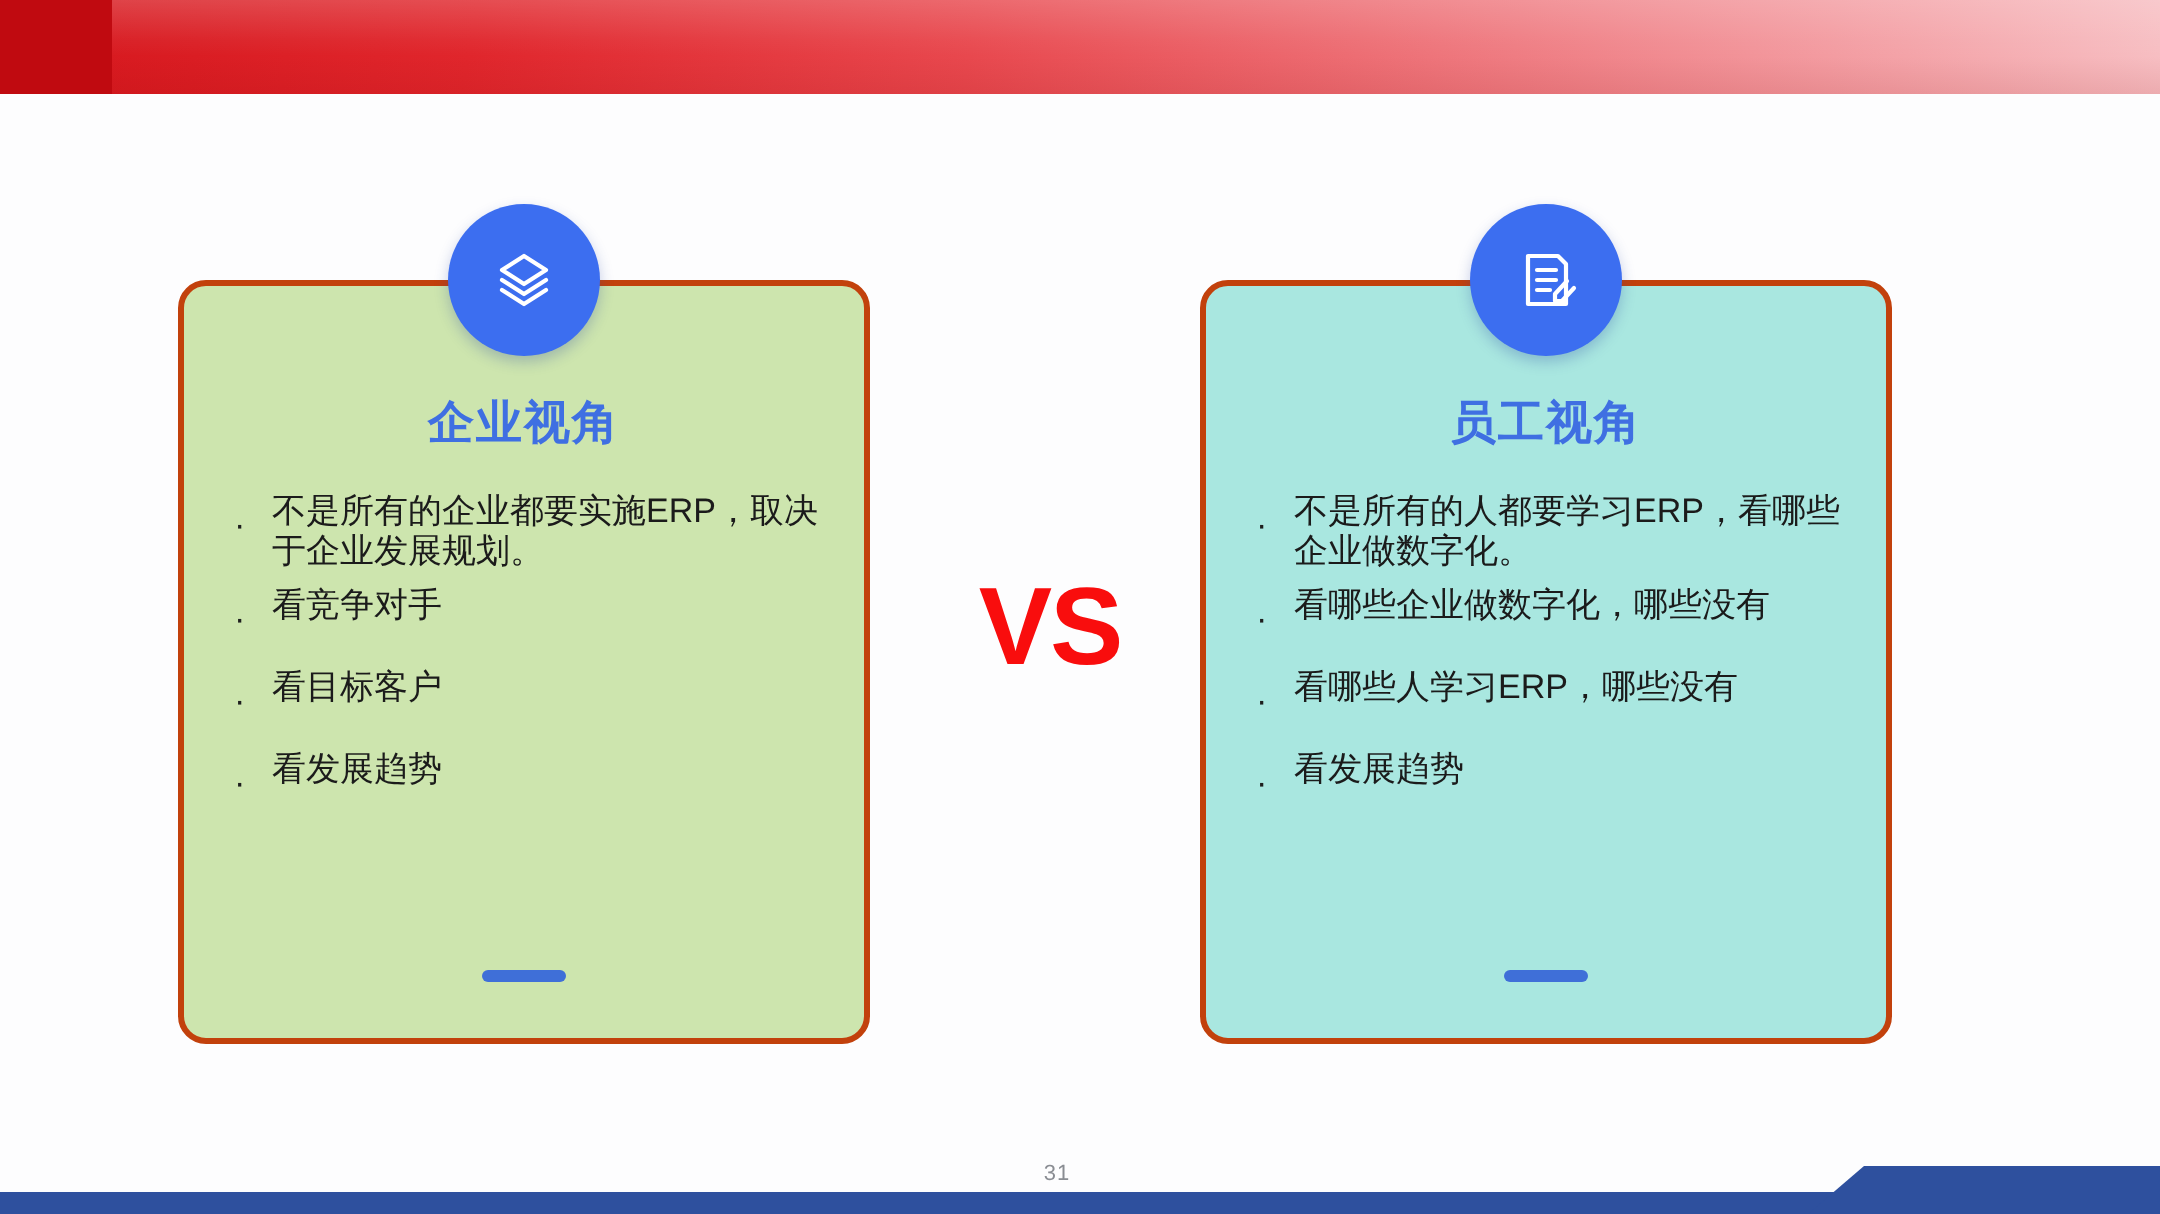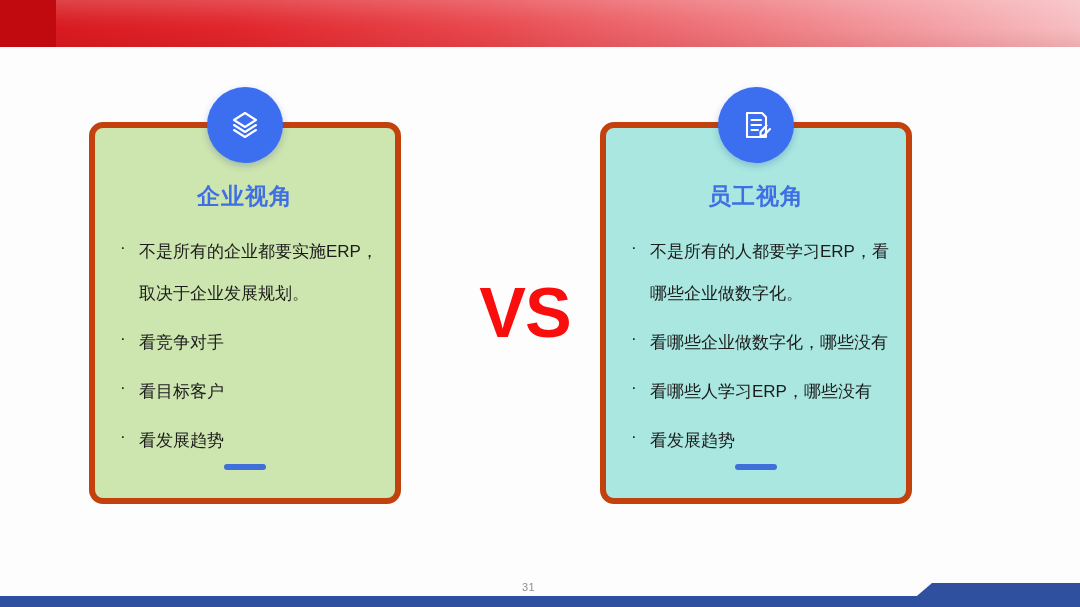--- a/index.html
+++ b/index.html
@@ -64,25 +64,25 @@
     color: #ffffff;
     letter-spacing: 0.4px;
     line-height: 33px;
     white-space: nowrap;
     z-index: 3;
   }
 
   
   .card {
     position: absolute;
-    top: 122px;
-    width: 312px;
+    top: 140px;
+    width: 346px;
     height: 382px;
     box-sizing: border-box;
-    border: 6px solid #c2410c;
+    border: 3px solid #c2410c;
     border-radius: 14px;
   }
   .card-left {
     left: 89px;
     background: #cde5ae;
   }
   .card-right {
     left: 600px;
     background: #a9e7e0;
     padding-left: 36px;
@@ -136,21 +136,21 @@
     font-size: 17px;
     line-height: 34px;
     color: #1e1e1e;
     text-align: left;
     padding-left: 3px;
     box-sizing: border-box;
   }
   .bullet-text {
     flex: 1 1 auto;
     font-size: 17px;
-    line-height: 42px;
+    line-height: 20px;
     color: #1b1b1b;
   }
 
   .card-dash {
     position: absolute;
     bottom: 28px;
     left: 50%;
     margin-left: -21px;
     width: 42px;
     height: 6px;
@@ -158,21 +158,21 @@
     background: #3f6fd8;
   }
 
   
   .vs {
     position: absolute;
     left: 462px;
     top: 272px;
     width: 126px;
     text-align: center;
-    font-size: 70px;
+    font-size: 55px;
     font-weight: bold;
     color: #f90d0d;
     line-height: 82px;
     letter-spacing: -1px;
   }
 
   
   .footer-bar {
     position: absolute;
     left: 0;

